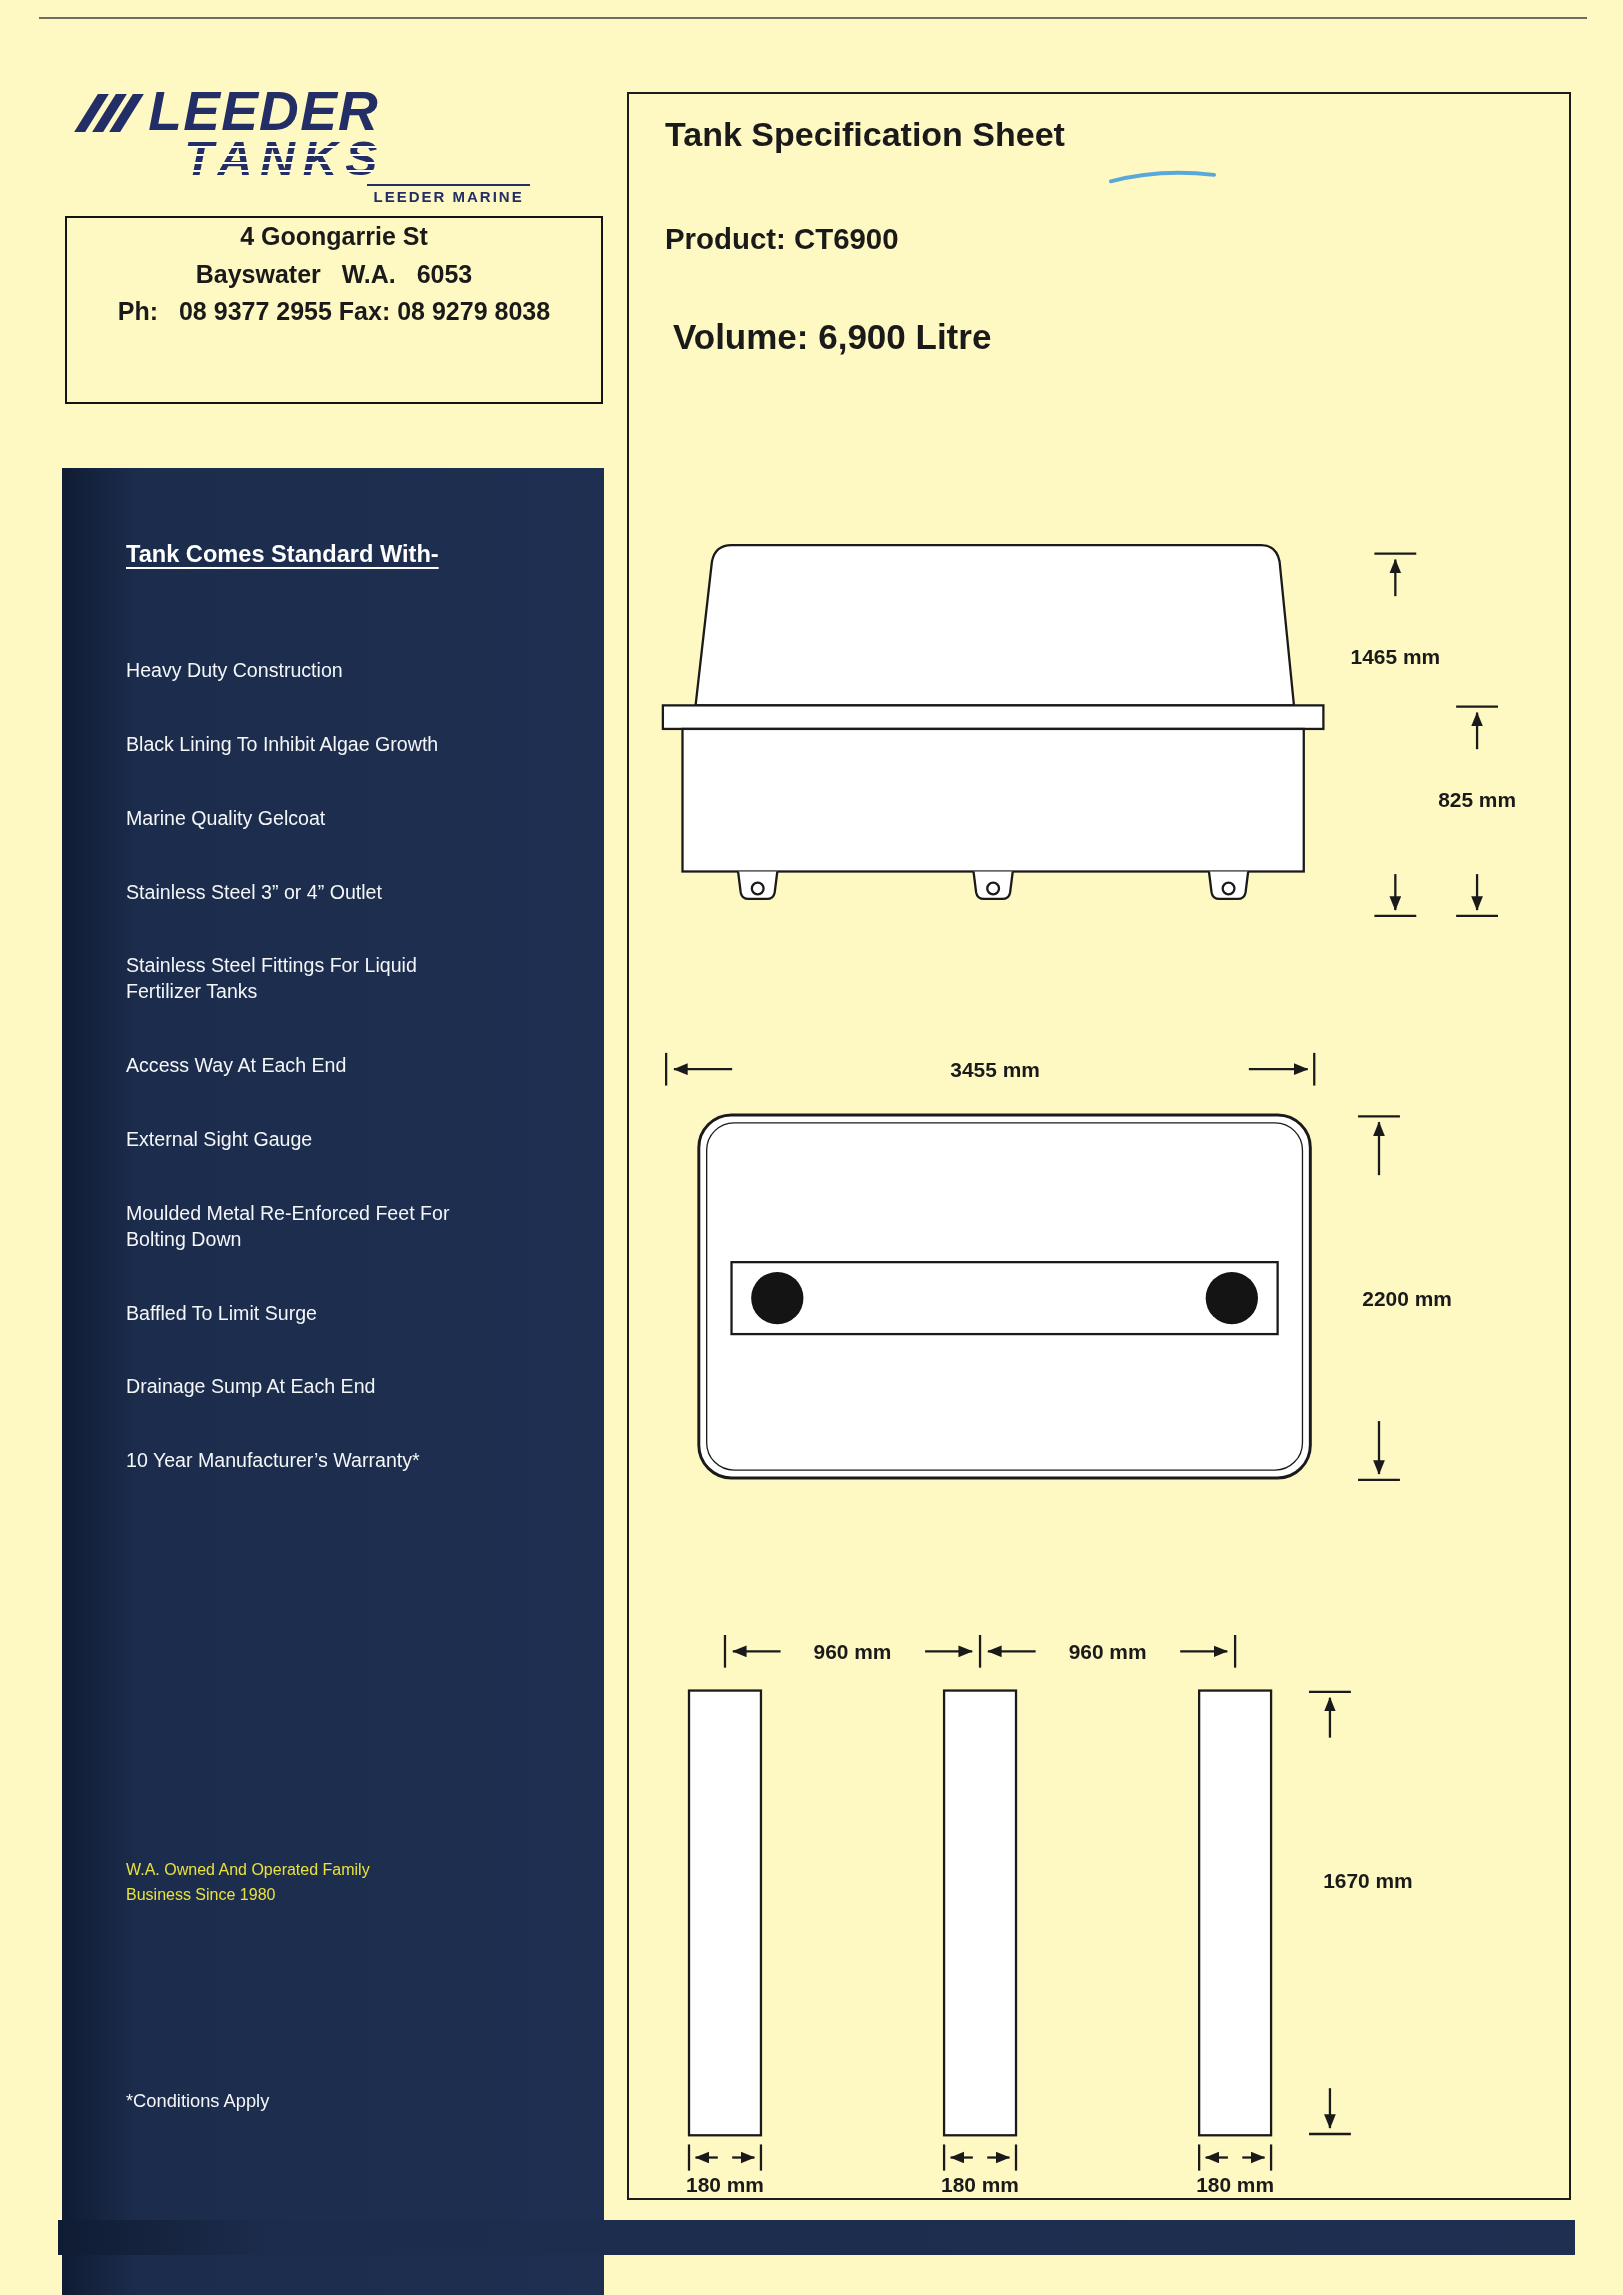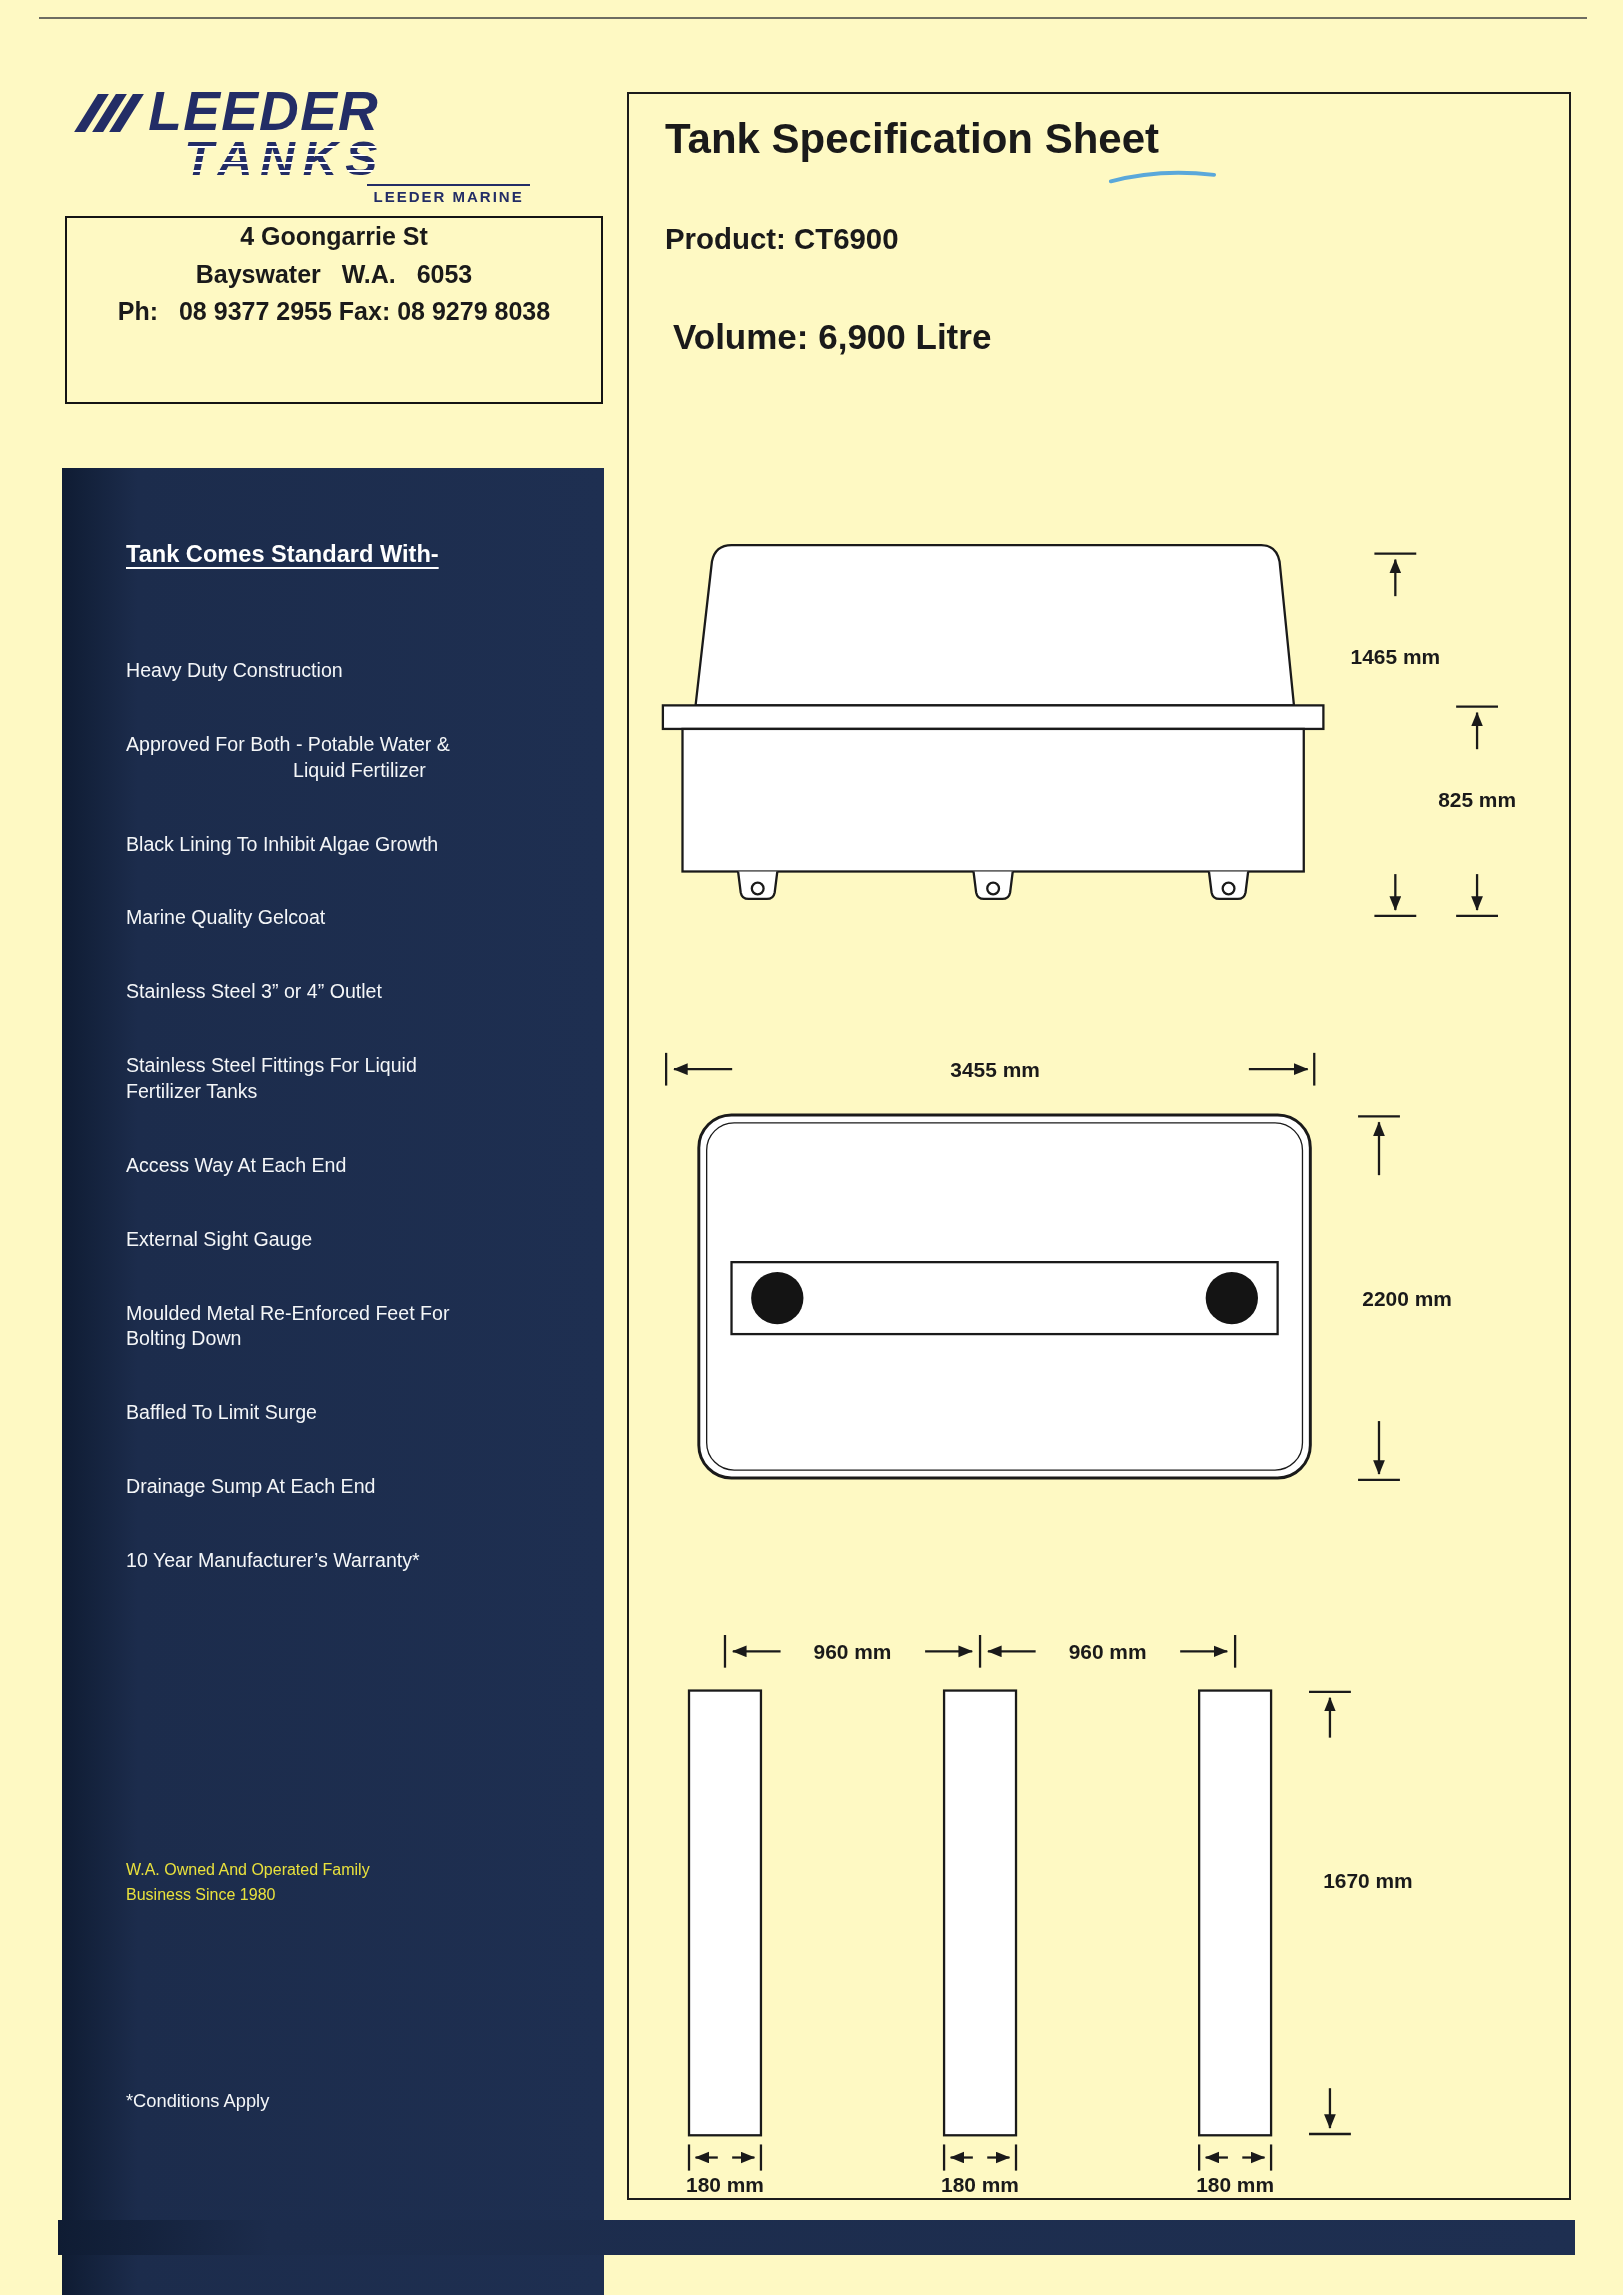--- a/index.html
+++ b/index.html
@@ -31,21 +31,21 @@
   .sb-heading { margin:73px 0 90px 64px; font-size:23.6px; font-weight:700; text-decoration:underline; text-underline-offset:5.2px; color:#ffffff; }
   .sb-item { margin:0 26px 48px 64px; font-size:19.6px; line-height:1.32; font-weight:400; }
   .sb-line { display:block; }
   .sb-line:empty { display:none; }
   .sb-line.indent { padding-left:167px; }
   .sb-highlight { position:absolute; left:64px; top:1390px; font-size:16px; line-height:1.55; color:#e9e13c; }
   .sb-footnote { position:absolute; left:64px; top:1622px; font-size:18.3px; color:#f4f6f8; }
 
   
   .spec-box { position:absolute; left:627px; top:92px; width:944px; height:2108px; border:2.6px solid #1c1c1c; box-sizing:border-box; }
-  .spec-title { position:absolute; left:36px; top:21px; margin:0; font-size:42px; font-weight:700; letter-spacing:0px; }
+  .spec-title { position:absolute; left:36px; top:21px; margin:0; font-size:34px; font-weight:700; letter-spacing:0px; }
   .swoosh { position:absolute; left:478px; top:73px; }
   .spec-product { position:absolute; left:36px; top:128px; margin:0; font-size:29.4px; font-weight:700; }
   .spec-volume { position:absolute; left:36px; top:215px; margin:8px; font-size:35px; font-weight:700; }
   .svg-side { position:absolute; left:26px; top:425px; }
   .svg-plan { position:absolute; left:26px; top:926px; }
   .svg-feet { position:absolute; left:26px; top:1508px; }
   svg text { font-family:"Liberation Sans", sans-serif; font-size:32px; font-weight:600; fill:#1a1a1a; }
 
   
   .bottom-bar { position:absolute; left:58px; top:2220px; width:1517px; height:35px;
@@ -79,24 +79,20 @@
     <p>4 Goongarrie St</p>
     <p>Bayswater   W.A.   6053</p>
     <p>Ph:   08 9377 2955 Fax: 08 9279 8038</p>
   </div>
 
   <aside class="sidebar">
     <h2 class="sb-heading">Tank Comes Standard With-</h2>
 
     <p class="sb-item">
       <span class="sb-line">Heavy Duty Construction</span>
-    </p>
-    <p class="sb-item">
-      <span class="sb-line">Approved For Both - Potable Water &amp;</span>
-      <span class="sb-line indent">Liquid Fertilizer</span>
     </p>
     <p class="sb-item">
       <span class="sb-line">Black Lining To Inhibit Algae Growth</span>
     </p>
     <p class="sb-item">
       <span class="sb-line">Marine Quality Gelcoat</span>
     </p>
     <p class="sb-item">
       <span class="sb-line">Stainless Steel 3” or 4” Outlet</span>
     </p>

